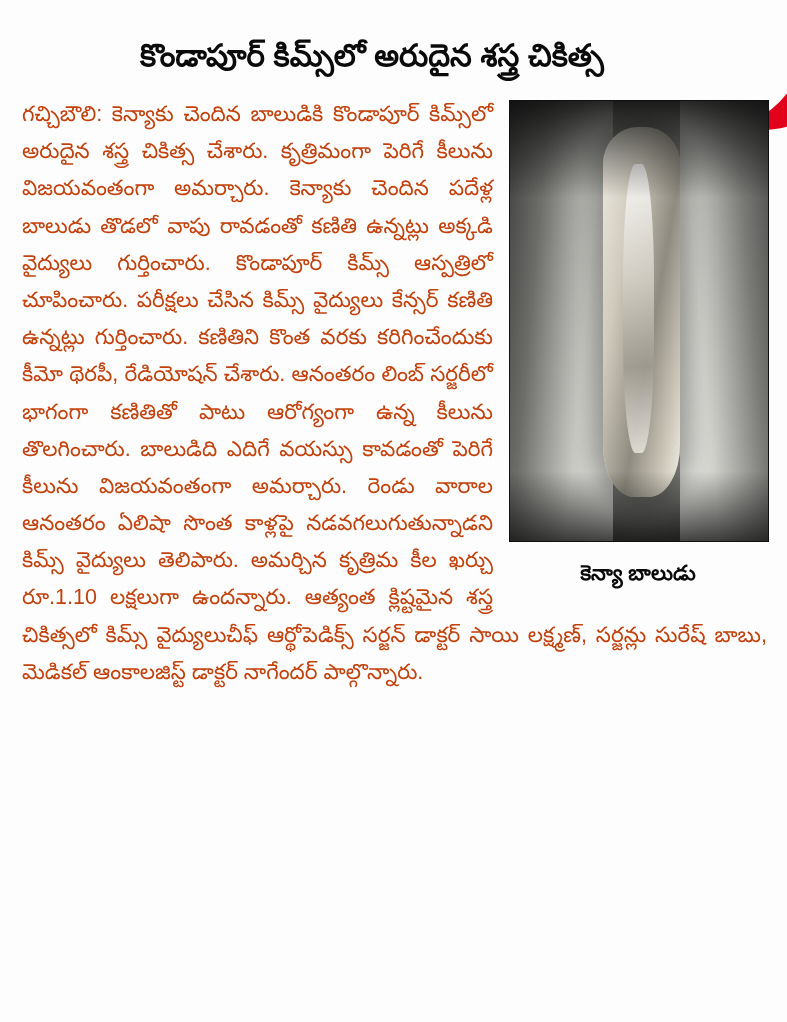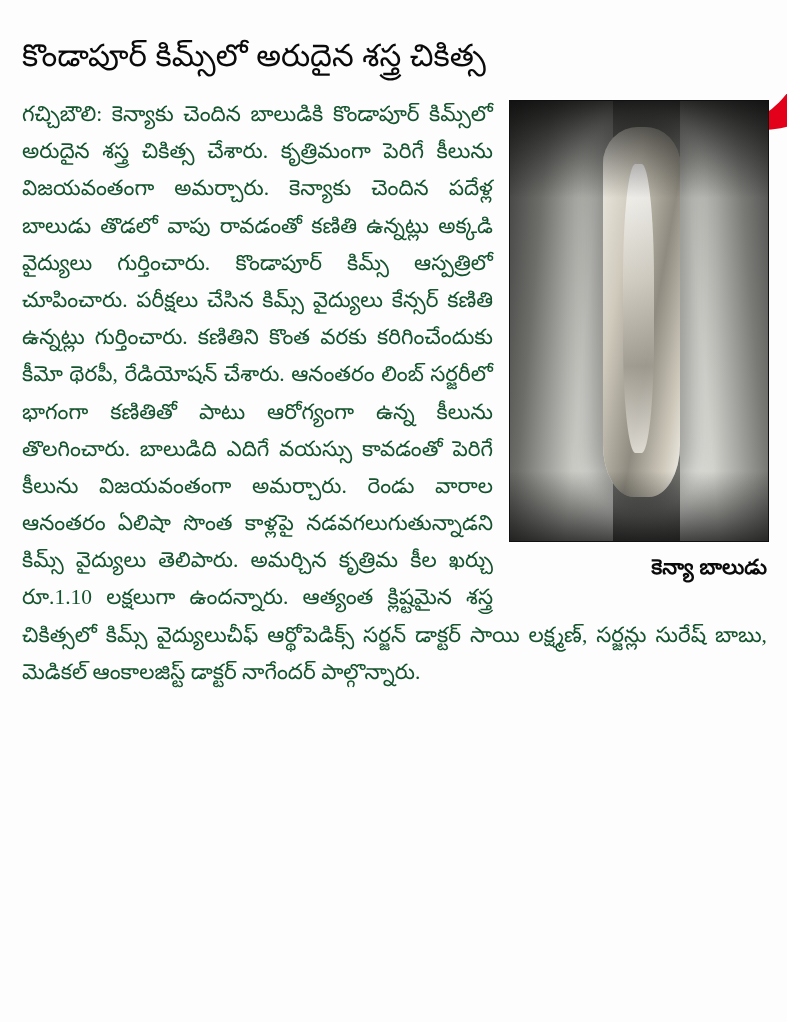--- a/index.html
+++ b/index.html
@@ -44,24 +44,25 @@
     z-index: 2;
   }
 
   .headline {
     position: absolute;
     left: 22px;
     top: 16px;
     width: 700px;
     font-size: 31px;
     line-height: 1.25;
-    font-weight: normal;
+    font-weight: bold;
     color: #0a0a0a;
     letter-spacing: 0px;
     z-index: 3;
+    text-align: center;
   }
 
   .content {
     position: absolute;
     left: 22px;
     top: 96px;
     width: 745px;
     z-index: 3;
   }
 
@@ -126,35 +127,34 @@
     background: linear-gradient(180deg, rgba(10,10,10,.85) 0%, rgba(10,10,10,0) 100%);
   }
   .photo .shadow-bottom {
     position: absolute;
     left: 0; bottom: 0; right: 0;
     height: 16%;
     background: linear-gradient(0deg, rgba(10,10,10,.75) 0%, rgba(10,10,10,0) 100%);
   }
 
   .caption {
-    margin-top: 10px;
+    margin-top: 16px;
     font-size: 21px;
     line-height: 1.45;
     font-weight: bold;
     color: #0a0a0a;
-    text-align: right;
+    text-align: center;
   }
 
   .body-text {
     font-size: 21.5px;
     line-height: 1.73;
     text-align: justify;
     text-justify: inter-word;
-    color: #14532d;
-    font-family: Liberation Serif, serif;
+    color: #c2410c;
   }
   .body-text p {
     margin: 0;
   }
 </style>
 </head>
 <body>
 
 <div class="page">
 

